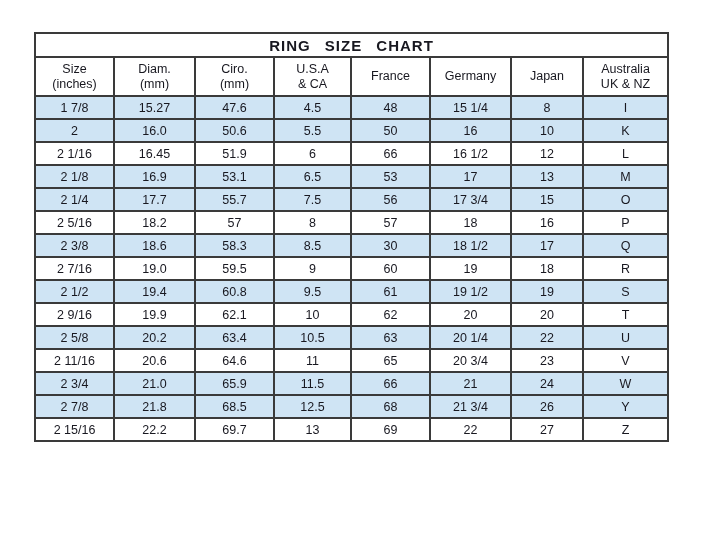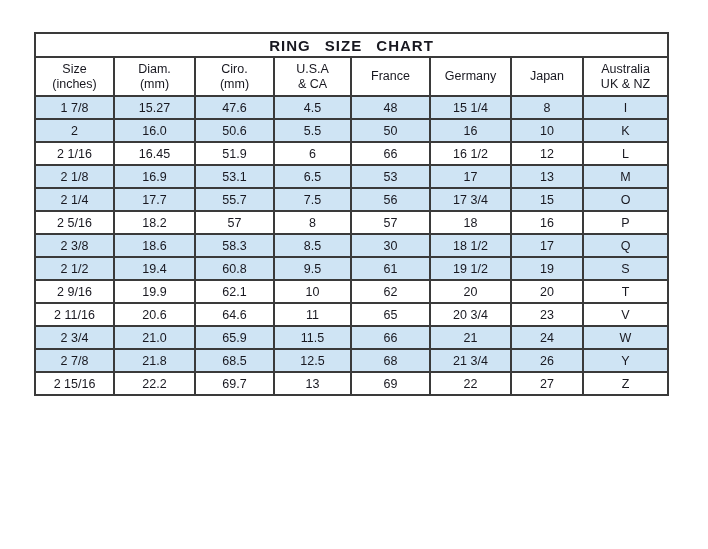--- a/index.html
+++ b/index.html
@@ -175,40 +175,60 @@
         <tr class="data-row alt">
           <td>2 3/8</td>
           <td>18.6</td>
           <td>58.3</td>
           <td>8.5</td>
           <td>30</td>
           <td>18 1/2</td>
           <td>17</td>
           <td>Q</td>
         </tr>
+        <tr class="data-row">
+          <td>2 7/16</td>
+          <td>19.0</td>
+          <td>59.5</td>
+          <td>9</td>
+          <td>60</td>
+          <td>19</td>
+          <td>18</td>
+          <td>R</td>
+        </tr>
         <tr class="data-row alt">
           <td>2 1/2</td>
           <td>19.4</td>
           <td>60.8</td>
           <td>9.5</td>
           <td>61</td>
           <td>19 1/2</td>
           <td>19</td>
           <td>S</td>
         </tr>
         <tr class="data-row">
           <td>2 9/16</td>
           <td>19.9</td>
           <td>62.1</td>
           <td>10</td>
           <td>62</td>
           <td>20</td>
           <td>20</td>
           <td>T</td>
         </tr>
+        <tr class="data-row alt">
+          <td>2 5/8</td>
+          <td>20.2</td>
+          <td>63.4</td>
+          <td>10.5</td>
+          <td>63</td>
+          <td>20 1/4</td>
+          <td>22</td>
+          <td>U</td>
+        </tr>
         <tr class="data-row">
           <td>2 11/16</td>
           <td>20.6</td>
           <td>64.6</td>
           <td>11</td>
           <td>65</td>
           <td>20 3/4</td>
           <td>23</td>
           <td>V</td>
         </tr>

